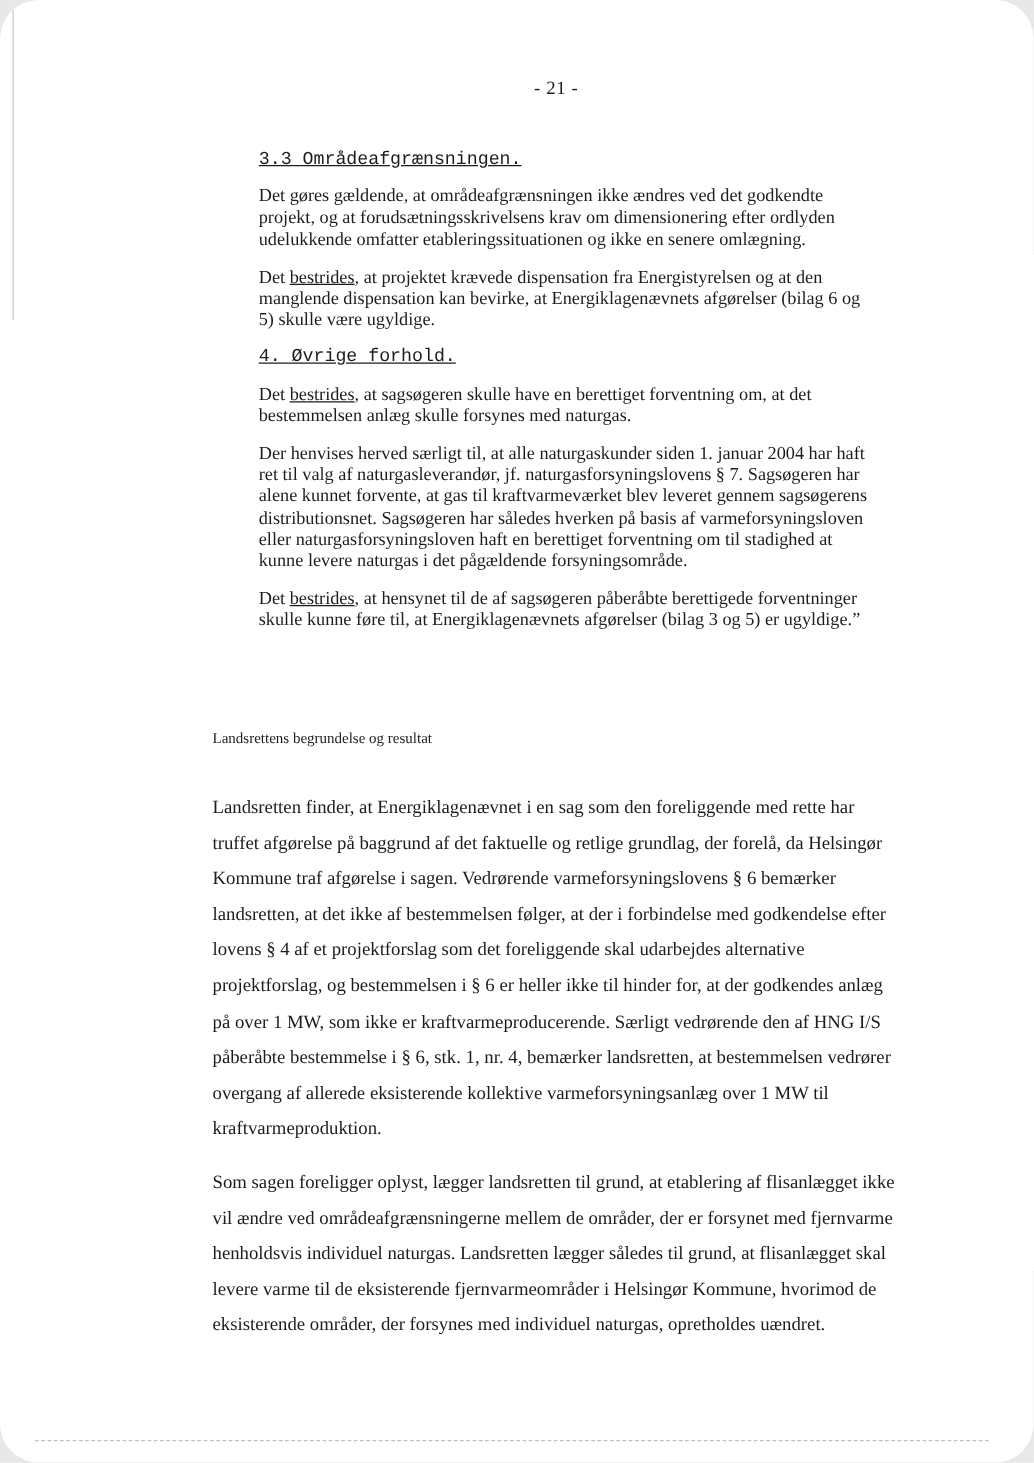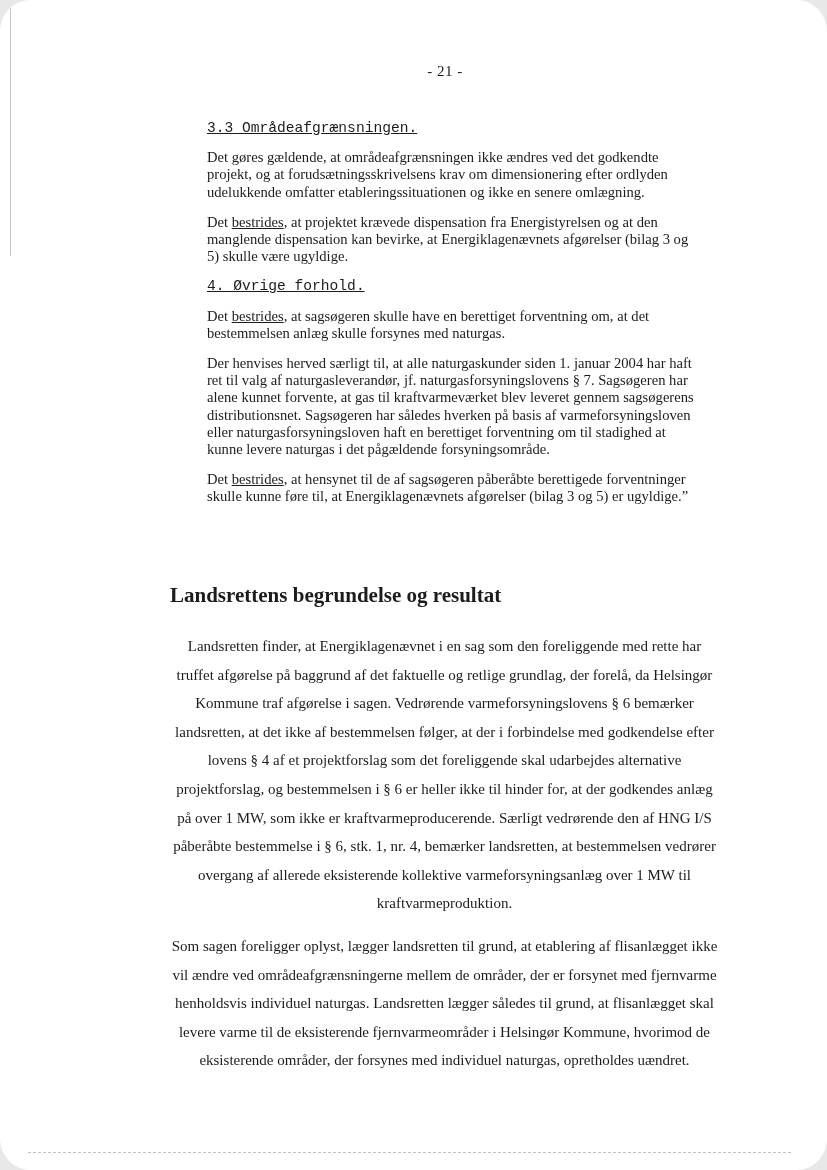--- a/index.html
+++ b/index.html
@@ -64,51 +64,51 @@
   }
   .u {
     text-decoration: underline;
   }
   
   .judgment-heading {
     position: absolute;
     top: 583px;
     left: 170px;
     width: 548px;
-    font-size: 21px;
-    font-weight: bold;
+    font-size: 12px;
+    font-weight: normal;
   }
   .judgment-body {
     position: absolute;
     top: 632px;
     left: 170px;
     width: 549px;
     font-size: 15px;
     line-height: 28.6px;
-    text-align: center;
+    text-align: left;
   }
   .judgment-body p {
     margin: 0 0 14px 0;
   }
 </style>
 </head>
 <body>
 
 <div class="page">
 
   <div class="artifact-left-line"></div>
 
   <div class="page-number">- 21 -</div>
 
   <div class="quote-block">
 
     <p class="attached-heading u">3.3 Områdeafgrænsningen.</p>
     <p>Det gøres gældende, at områdeafgrænsningen ikke ændres ved det godkendte projekt, og at forudsætningsskrivelsens krav om dimensionering efter ordlyden udelukkende omfatter etableringssituationen og ikke en senere omlægning.</p>
 
-    <p><span>Det </span><span class="u">bestrides</span><span>, at projektet krævede dispensation fra Energistyrelsen og at den manglende dispensation kan bevirke, at Energiklagenævnets afgørelser (bilag 3 og 5) skulle være ugyldige.</span></p>
+    <p><span>Det </span><span class="u">bestrides</span><span>, at projektet krævede dispensation fra Energistyrelsen og at den manglende dispensation kan bevirke, at Energiklagenævnets afgørelser (bilag 6 og 5) skulle være ugyldige.</span></p>
 
     <p class="attached-heading u">4. Øvrige forhold.</p>
     <p><span>Det </span><span class="u">bestrides</span><span>, at sagsøgeren skulle have en berettiget forventning om, at det bestemmelsen anlæg skulle forsynes med naturgas.</span></p>
 
     <p>Der henvises herved særligt til, at alle naturgaskunder siden 1. januar 2004 har haft ret til valg af naturgasleverandør, jf. naturgasforsyningslovens § 7. Sagsøgeren har alene kunnet forvente, at gas til kraftvarmeværket blev leveret gennem sagsøgerens distributionsnet. Sagsøgeren har således hverken på basis af varmeforsyningsloven eller naturgasforsyningsloven haft en berettiget forventning om til stadighed at kunne levere naturgas i det pågældende forsyningsområde.</p>
 
     <p><span>Det </span><span class="u">bestrides</span><span>, at hensynet til de af sagsøgeren påberåbte berettigede forventninger skulle kunne føre til, at Energiklagenævnets afgørelser (bilag 3 og 5) er ugyldige.”</span></p>
 
   </div>
 

